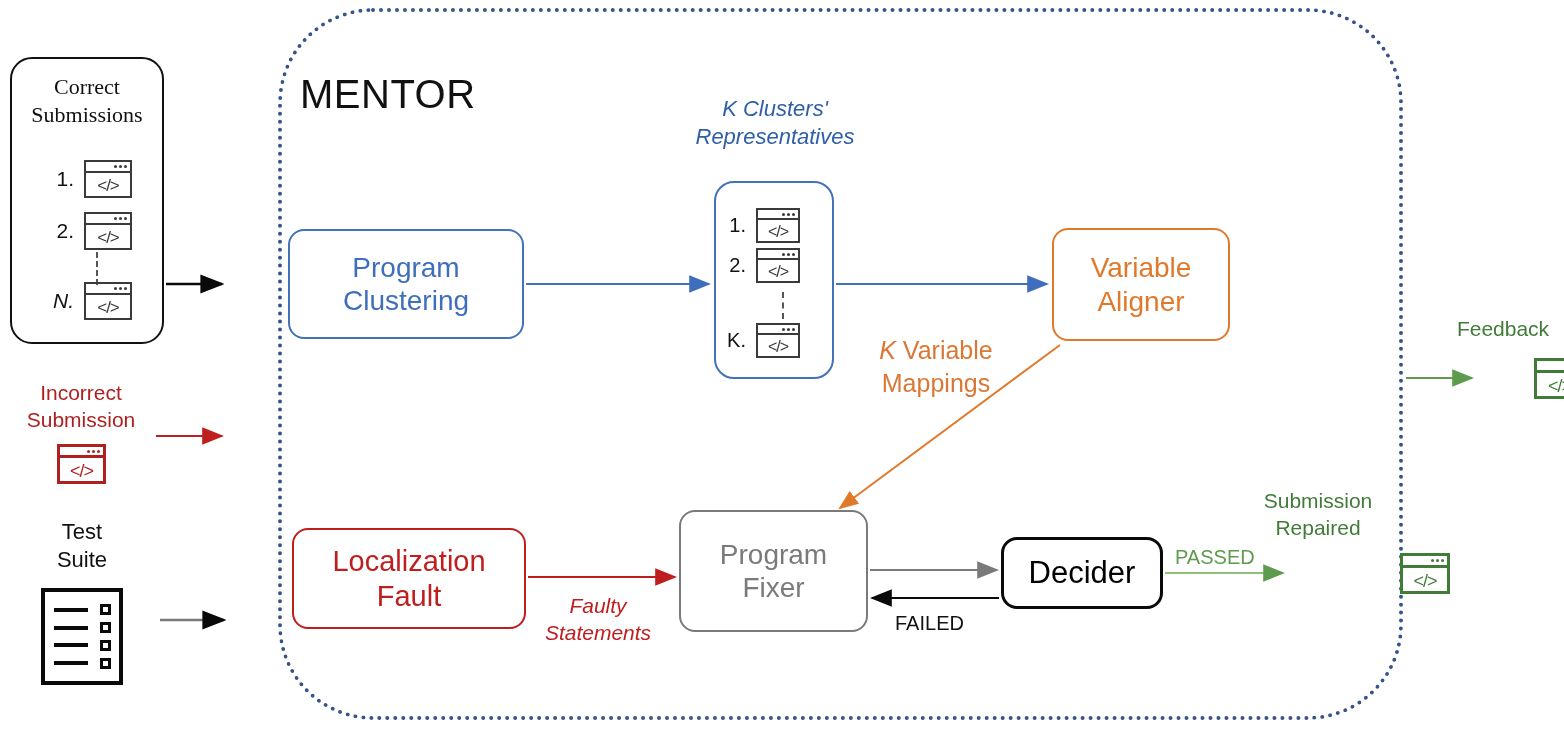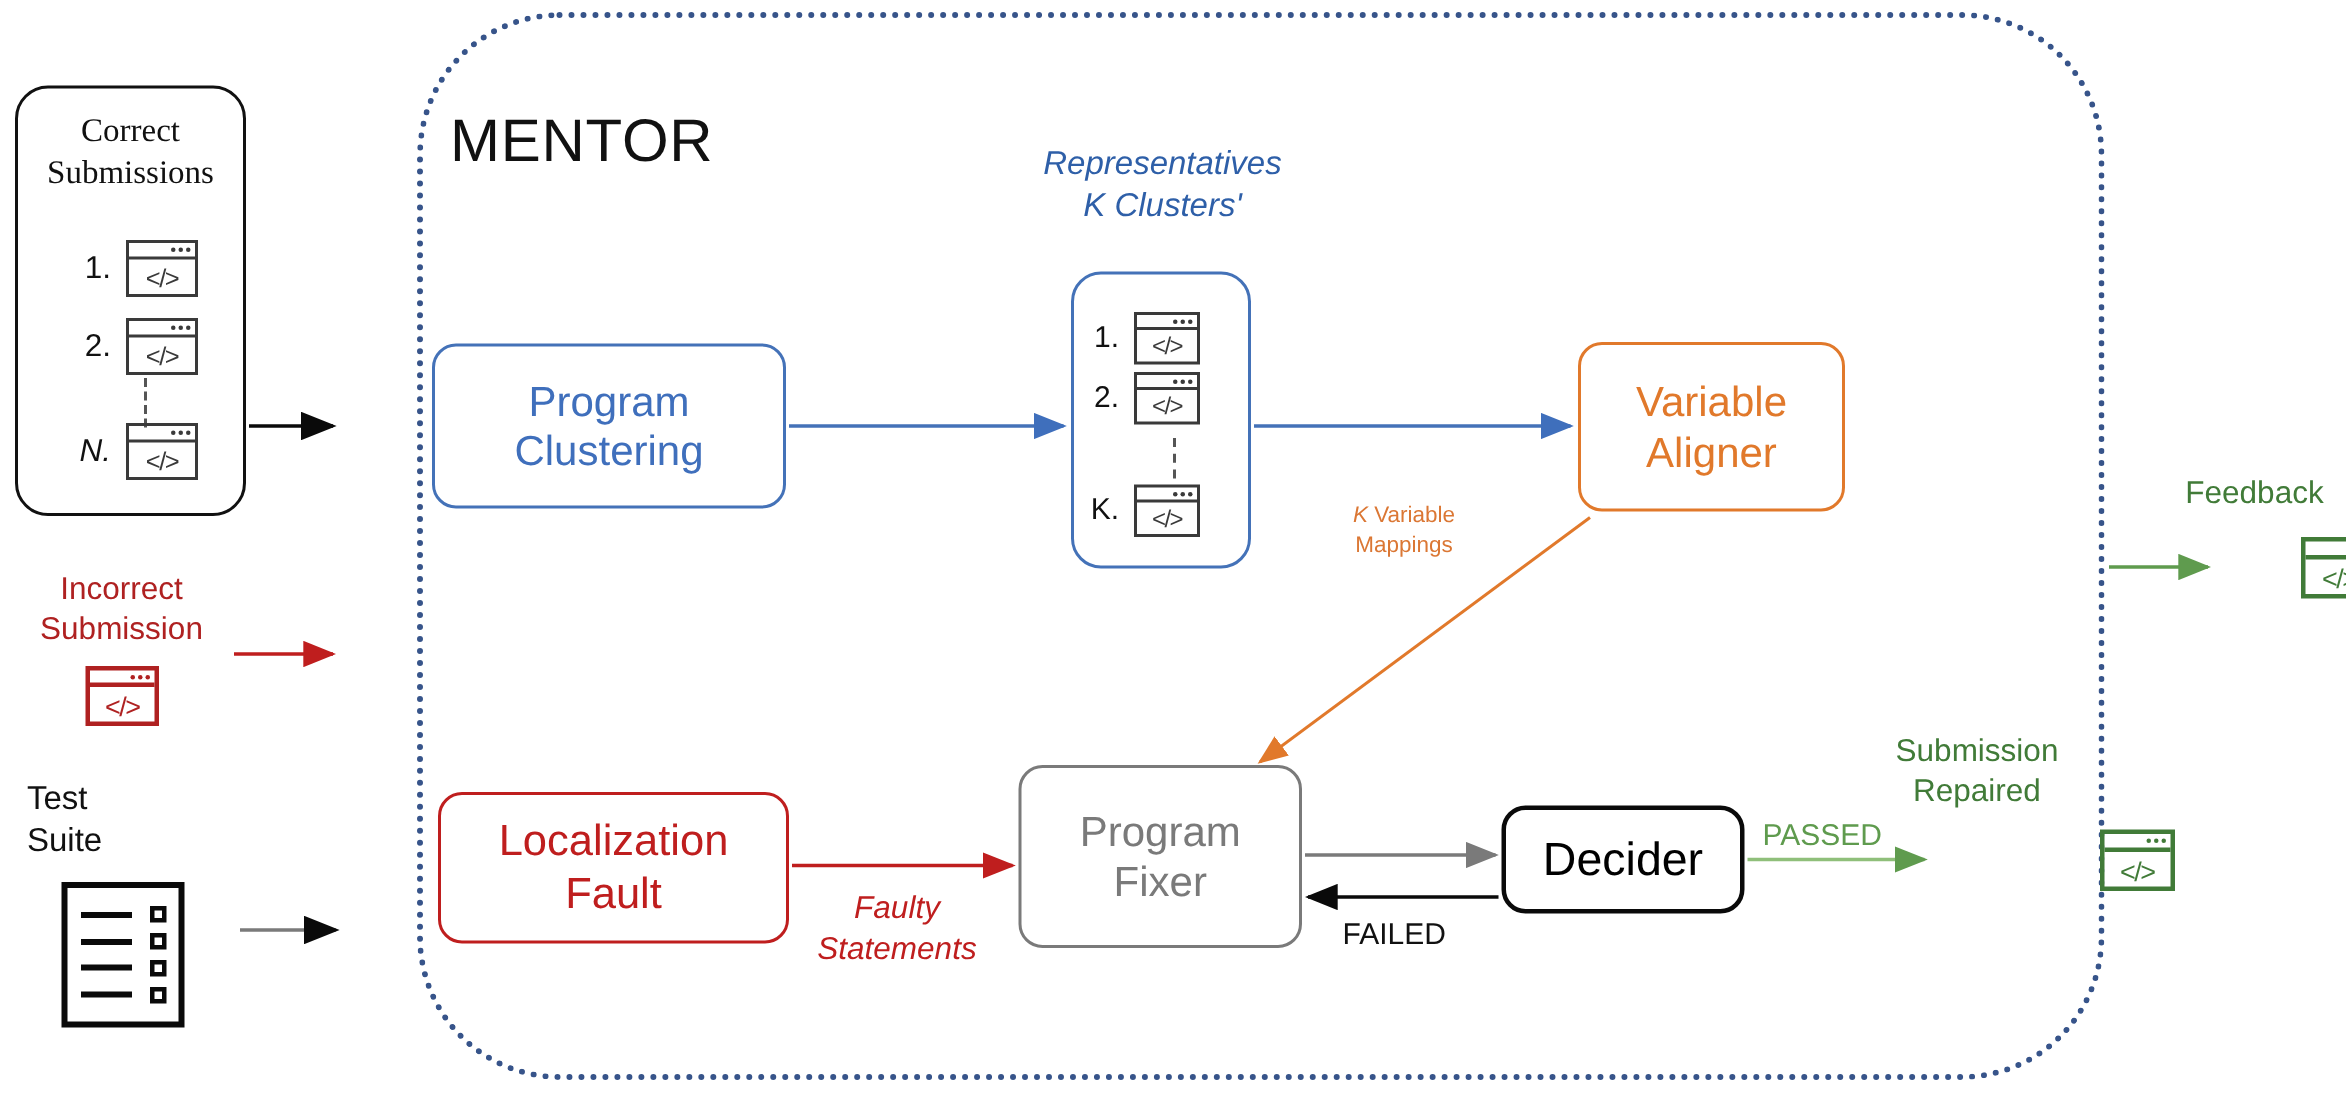--- a/index.html
+++ b/index.html
@@ -149,21 +149,21 @@
     left: 1052px; top: 228px;
     width: 178px; height: 113px;
     border: 2.5px solid #E1792B;
     color: #E1792B;
     font-size: 28px;
   }
   #k-variable-mappings {
     left: 876px; top: 334px;
     width: 120px;
     text-align: center;
-    font-size: 15px;
+    font-size: 25px;
     color: #DB7734;
     line-height: 1.3;
   }
   #k-variable-mappings .k { font-style: italic; }
 
   #fault-localization {
     left: 292px; top: 528px;
     width: 234px; height: 101px;
     border: 2.5px solid #BF1E1E;
     color: #BF1E1E;
@@ -198,21 +198,21 @@
     left: 15px; top: 380px;
     width: 132px;
     text-align: center;
     font-size: 21px;
     color: #AF2121;
     line-height: 1.28;
   }
   #test-suite-label {
     left: 18px; top: 518px;
     width: 128px;
-    text-align: left;
+    text-align: center;
     font-size: 22px;
     color: #111;
     line-height: 1.28;
   }
   #test-suite-icon {
     left: 41px; top: 588px;
     width: 82px; height: 97px;
     border: 4px solid #0A0A0A;
     box-sizing: border-box;
     background: #fff;
@@ -374,22 +374,22 @@
   
   <div class="abs rbox" id="program-clustering">
     <div>
       <div>Program</div>
       <div>Clustering</div>
     </div>
   </div>
 
   
   <div class="abs" id="k-clusters-label">
+    <div>K Clusters'</div>
     <div>Representatives</div>
-    <div>K Clusters'</div>
   </div>
   <div class="abs" id="k-clusters-box"></div>
 
   <div class="sub-row" style="left:726px; top:208px;">
     <span class="sub-idx" style="width:20px;font-size:20px;">1.</span>
     <span class="code-icon" style="width:44px;height:35px;border:2px solid #3a3a3a;">
       <span class="bar" style="height:10px;border-bottom:2px solid #3a3a3a;">
         <span class="dots">
             <i style="width:3px;height:3px;background:#3a3a3a;"></i>
             <i style="width:3px;height:3px;background:#3a3a3a;"></i>

